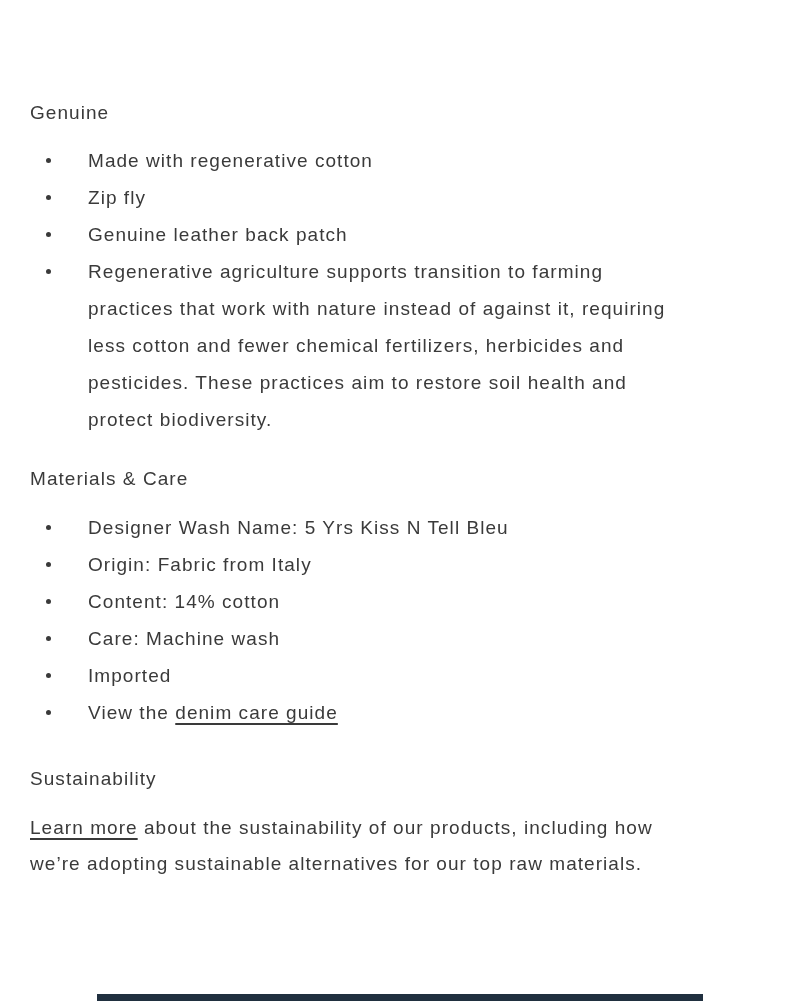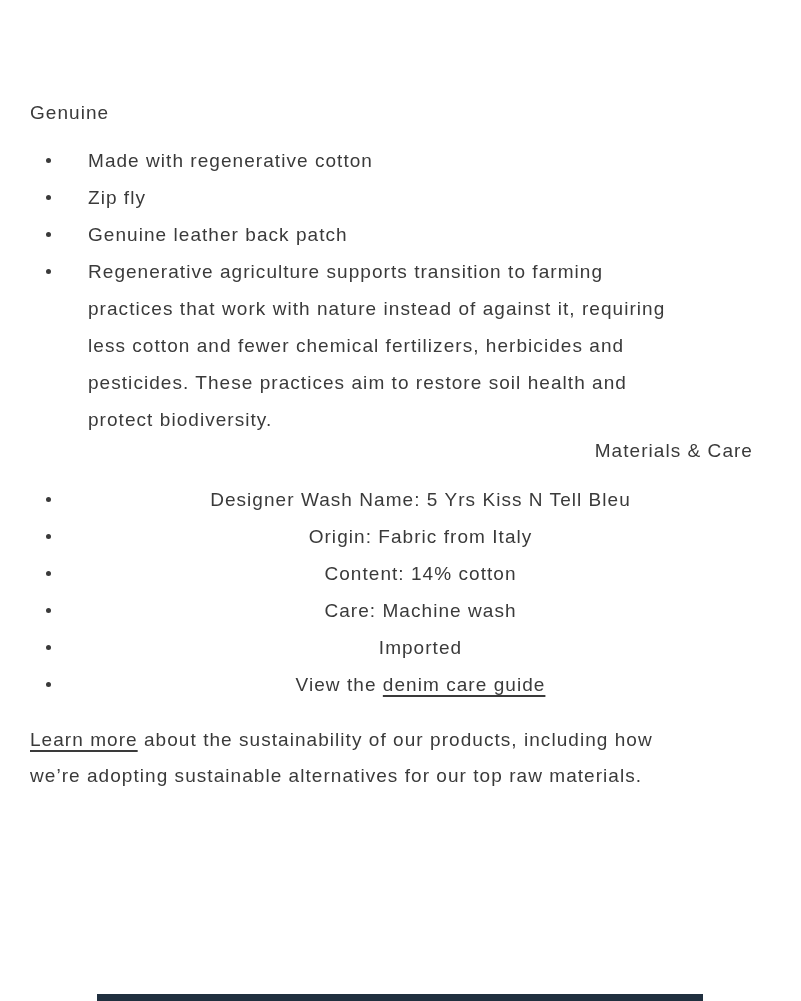--- a/index.html
+++ b/index.html
@@ -15,28 +15,28 @@
     letter-spacing:1.05px;
     color:#3a3a3a;
     overflow:hidden;
   }
   h2{
     margin:0;
     font-size:19px;
     font-weight:400;
     line-height:25px;
   }
-  h2.materials-h{text-align:right;}
+  h2.materials-h{margin-top:28px;}
   h2.sustainability-h{margin-top:35px;}
   ul.bullet-list{
     list-style:none;
     margin:17px 0 0 0;
     padding:0;
   }
-  ul.bullet-list.materials{margin-top:18px;text-align:center;}
+  ul.bullet-list.materials{margin-top:18px;}
   li.bullet-item{
     position:relative;
     padding-left:58px;
     line-height:37px;
   }
   .dot{
     position:absolute;
     left:16px;
     top:16px;
     width:5px;
@@ -115,18 +115,19 @@
     <li class="bullet-item">
       <span class="dot"></span>
       <span class="li-text">Imported</span>
     </li>
     <li class="bullet-item">
       <span class="dot"></span>
       <span class="li-text"><span>View the </span><a href="#" class="inline-link">denim care guide</a></span>
     </li>
   </ul>
 
+  <h2 class="sustainability-h">Sustainability</h2>
   <p class="sust-para"><a href="#" class="inline-link">Learn more</a><span class="multiline"> about the sustainability of our products, including how
 we’re adopting sustainable alternatives for our top raw materials.</span></p>
 
   <div class="bottom-bar"></div>
 
 </div>
 
 </body></html>

